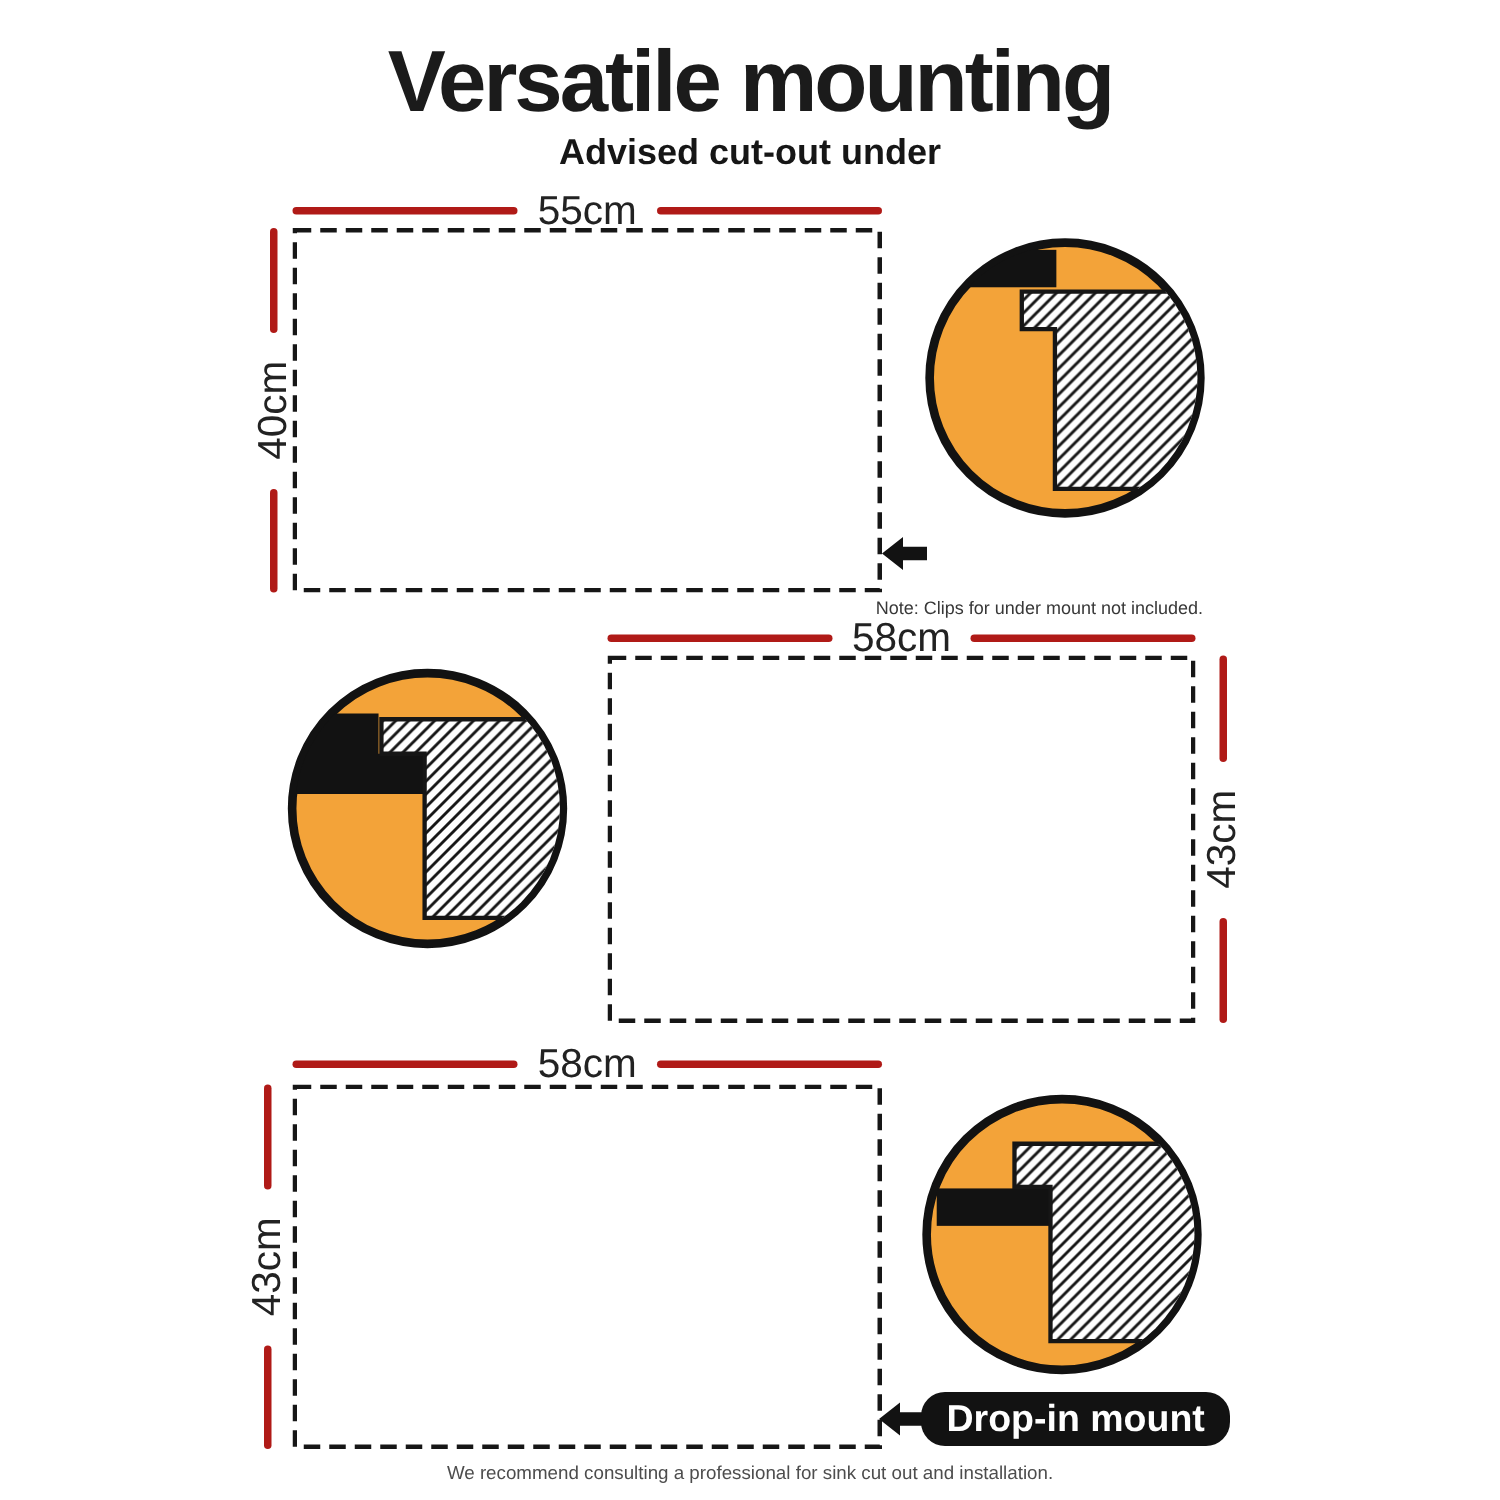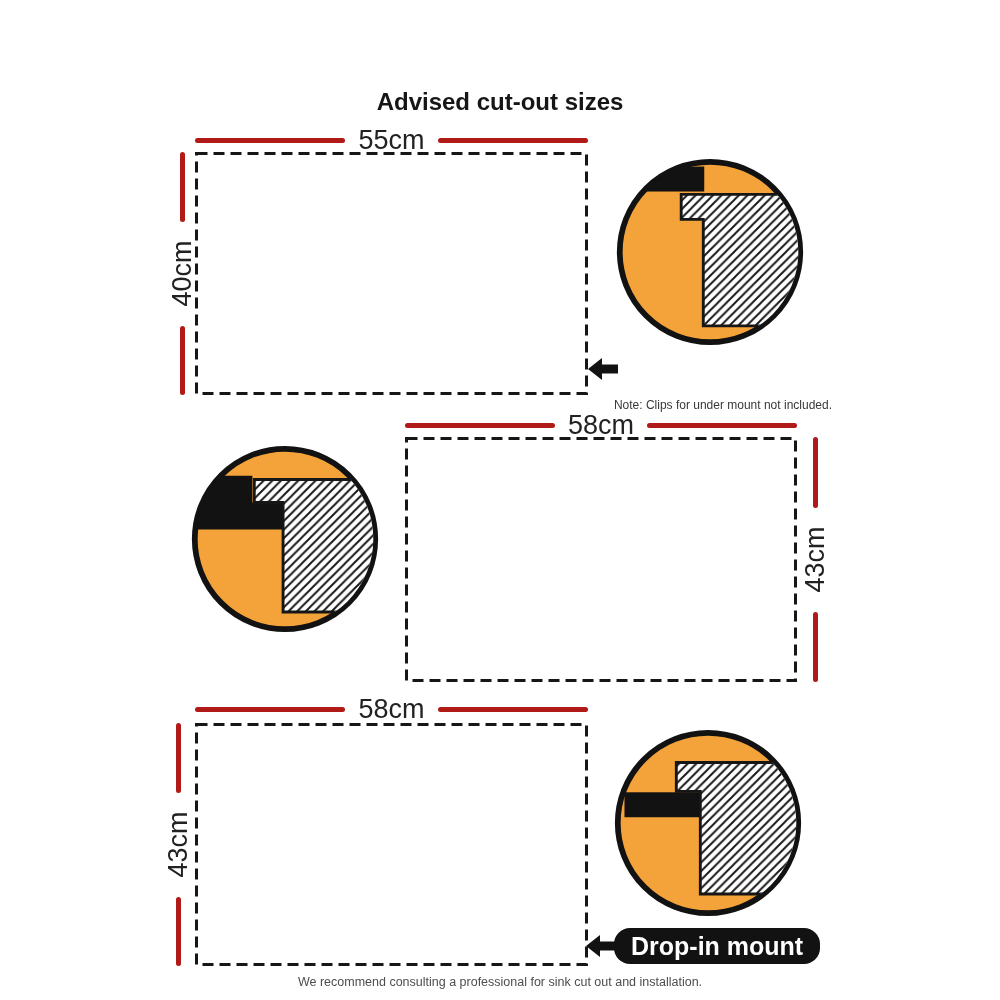--- a/index.html
+++ b/index.html
@@ -44,21 +44,22 @@
   .diagram{display:block;}
   .diagram .ring{fill:var(--sink-orange,#F3A339);stroke:var(--ink-black,#121212);stroke-width:6;}
   .diagram .counter{stroke:#161616;stroke-width:3;}
   .diagram .rim{fill:var(--ink-black,#121212);}
 </style>
 </head>
 <body>
 
 <div class="canvas">
 
-  <div class="abs subtitle">Advised cut-out sizes</div>
+  <div class="abs title">Versatile mounting</div>
+  <div class="abs subtitle">Advised cut-out under</div>
 
   <div class="abs hdim" style="left:195px;top:126px;width:393px;">
     <div class="dline"></div>
     <div class="dlabel">55cm</div>
     <div class="dline"></div>
   </div>
 
   <div class="abs vdim" style="left:163px;top:152px;height:243px;">
     <div class="dline"></div>
     <div class="vbox">
@@ -87,21 +88,21 @@
       <path class="counter" d="M70,40 H215 V177 H93 V66 H70 Z" fill="url(#hatch-u)"></path>
     </g>
   </svg>
 
   <div class="abs pill-row" style="left:588px;top:357px;">
     <svg class="arrow-icon join-left" width="30" height="24" viewBox="0 0 30 24">
       <polygon points="0,12 14,1 14,7.5 30,7.5 30,16.5 14,16.5 14,23"></polygon>
     </svg>
   </div>
 
-  <div class="abs note" style="left:588px;top:398px;width:244px;text-align:right;">Note: Clips for under mount not included.</div>
+  <div class="abs note" style="left:558px;top:398px;width:244px;text-align:right;">Note: Clips for under mount not included.</div>
 
   <svg class="abs diagram" style="left:189px;top:443px;" width="192" height="192" viewBox="0 0 200 200">
     <defs>
       <pattern id="hatch-f" width="9" height="9" patternUnits="userSpaceOnUse">
         <path d="M-2,2 L2,-2 M-2,11 L11,-2 M7,11 L11,7" stroke="#161616" stroke-width="2"></path>
       </pattern>
       <clipPath id="clip-f">
           <circle cx="100" cy="100" r="92"></circle>
         </clipPath>
     </defs>

